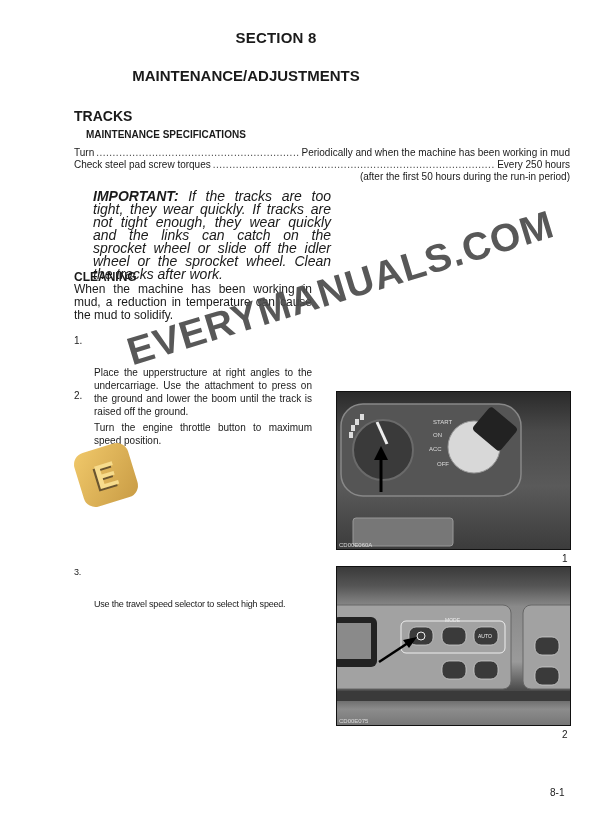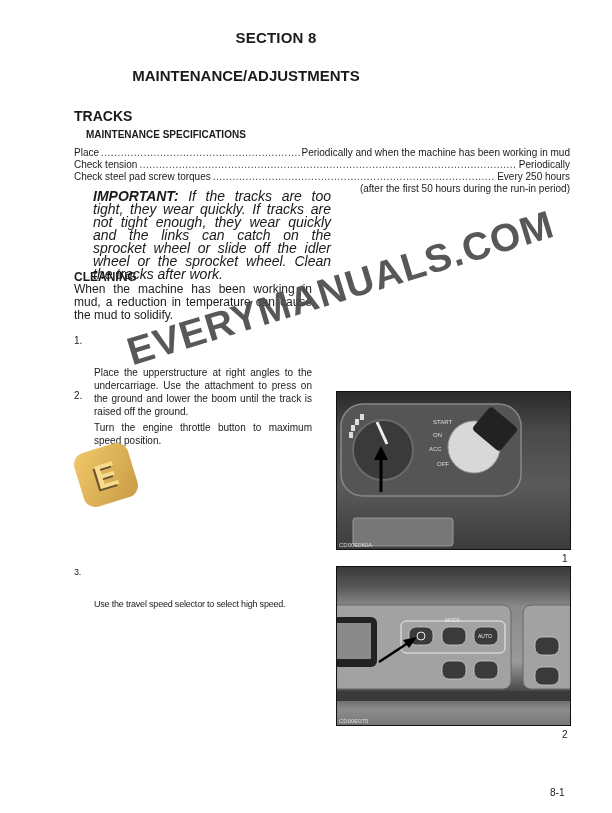--- a/index.html
+++ b/index.html
@@ -46,28 +46,23 @@
 <body>
 
 <div class="abs section-title">SECTION 8</div>
 <div class="abs chapter-title">MAINTENANCE/ADJUSTMENTS</div>
 
 <div class="abs h-tracks">TRACKS</div>
 <div class="abs h-spec">MAINTENANCE SPECIFICATIONS</div>
 
 <div class="abs spec-table">
   <div class="spec-row">
-    <span class="lbl">Place</span>
+    <span class="lbl">Turn</span>
     <span class="dots"></span>
     <span class="val">Periodically and when the machine has been working in mud</span>
-  </div>
-  <div class="spec-row">
-    <span class="lbl">Check tension</span>
-    <span class="dots"></span>
-    <span class="val">Periodically</span>
   </div>
   <div class="spec-row">
     <span class="lbl">Check steel pad screw torques</span>
     <span class="dots"></span>
     <span class="val">Every 250 hours</span>
   </div>
   <div class="spec-note">(after the first 50 hours during the run-in period)</div>
 </div>
 
 <div class="abs important"><b>IMPORTANT:</b><span> If the tracks are too tight, they wear quickly. If tracks are not tight enough, they wear quickly and the links can catch on the sprocket wheel or slide off the idler wheel or the sprocket wheel. Clean the tracks after work.</span></div>

